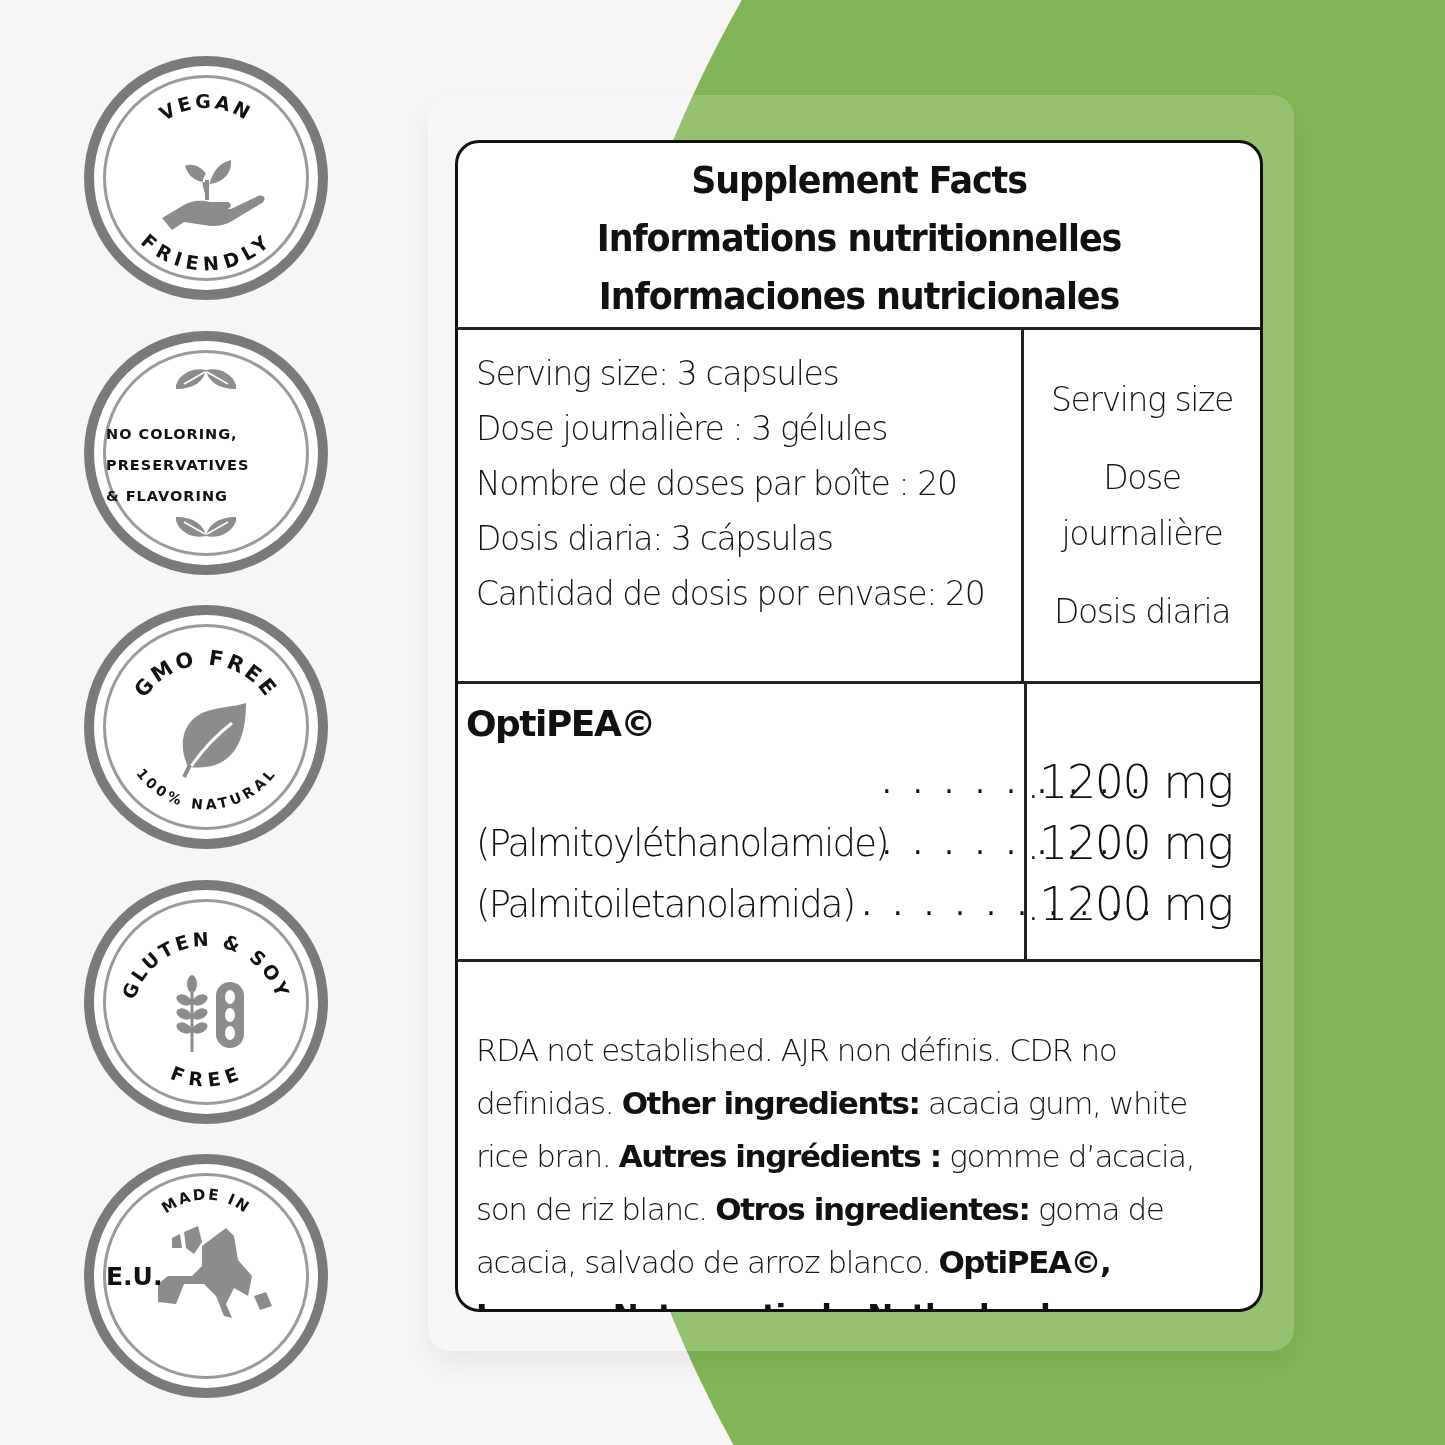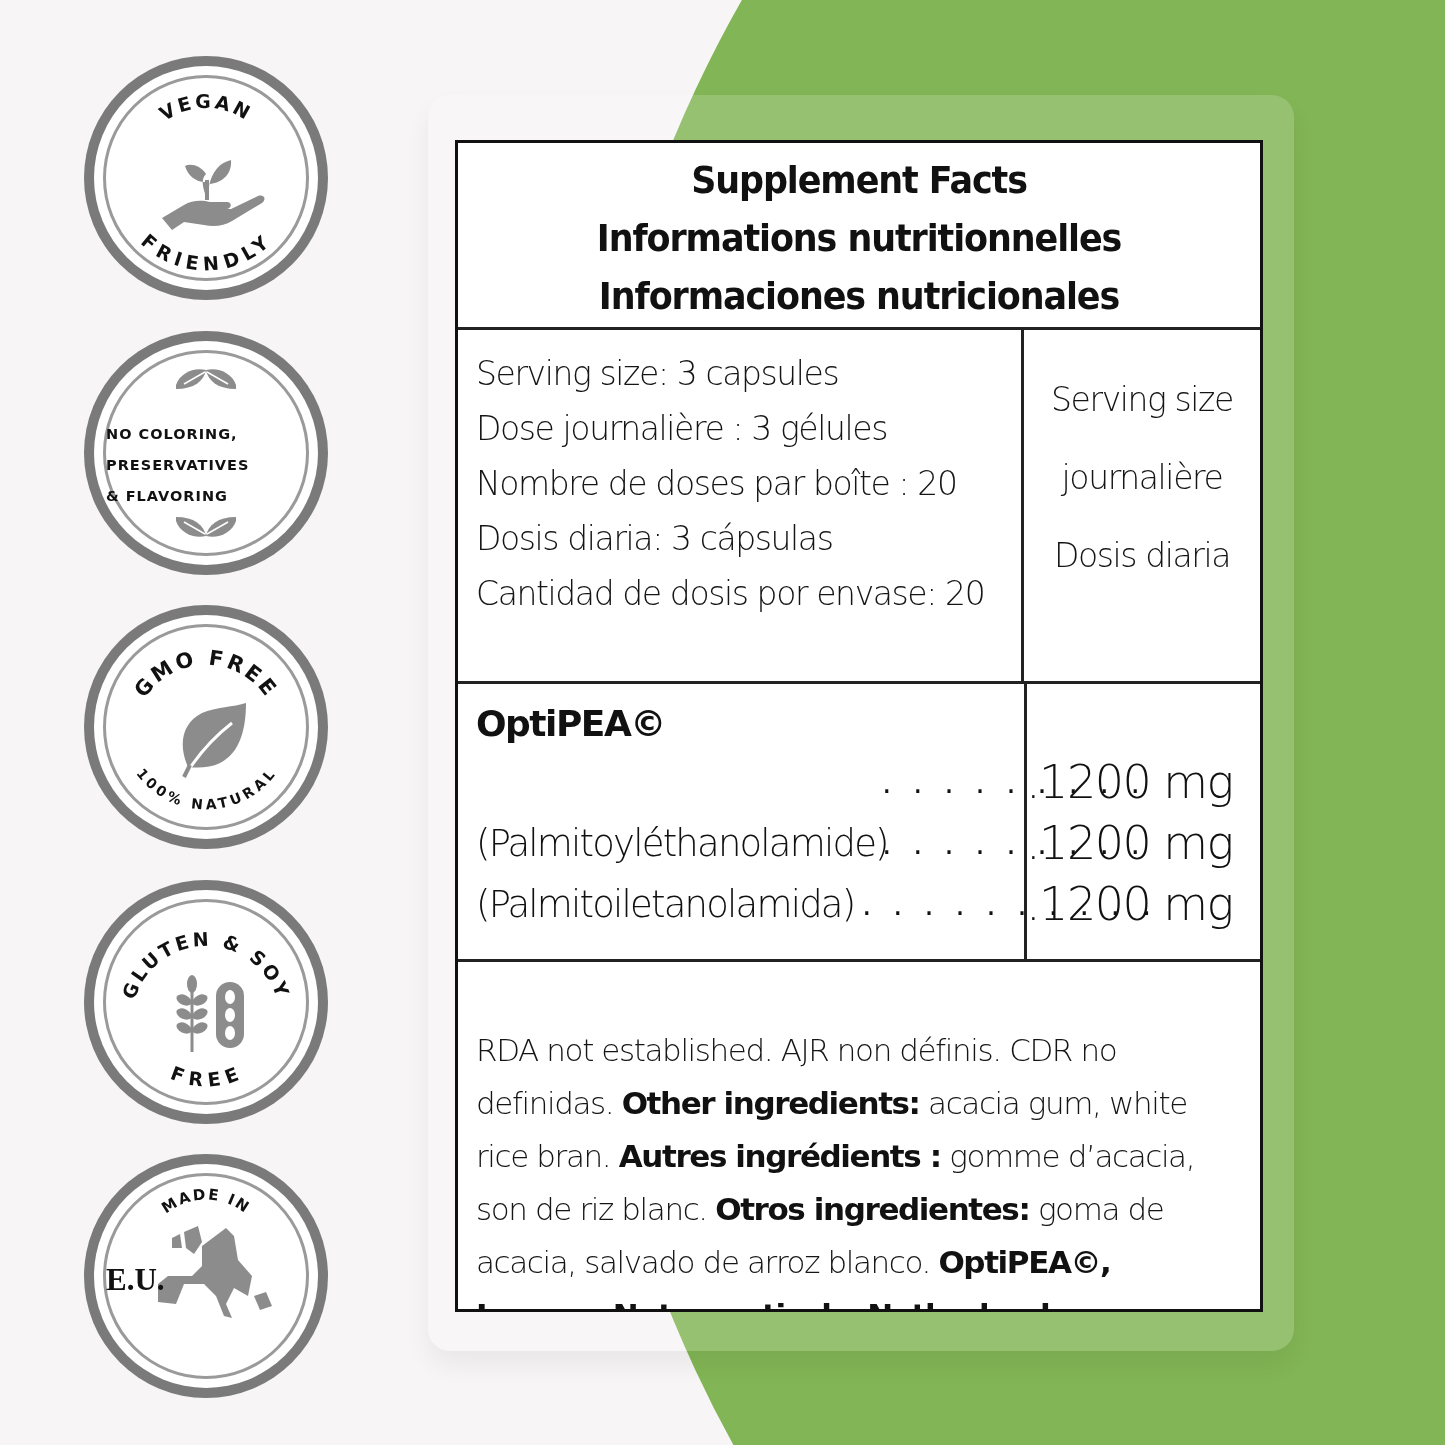--- a/index.html
+++ b/index.html
@@ -30,21 +30,21 @@
     border-radius: 22px;
     background: linear-gradient(90deg, rgba(247,245,246,1) 0%, rgba(247,245,246,1) 28%, rgba(247,245,246,0) 30%);
     opacity: 0;
   }
   .facts {
     position: absolute;
     left: 455px; top: 140px;
     width: 808px; height: 1172px;
     background: #fff;
     border: 3px solid #111;
-    border-radius: 0;
+    border-radius: 24px;
     overflow: hidden;
     font-family: "DejaVu Sans", sans-serif;
   }
   .facts-title {
     height: 187px;
     border-bottom: 3px solid #222;
     text-align: center;
     padding-top: 8px;
   }
   .facts-title div {
@@ -270,21 +270,21 @@
         <path d="M96 70 L120 52 L128 60 L132 84 L146 100 L142 120 L128 112 L120 128 L126 142 L118 140 L110 120 L98 108 L78 108 L70 128 L52 126 L52 108 L62 100 L86 100 L96 90 Z"></path>
         <path d="M148 120 L160 116 L166 130 L154 134 Z"></path>
       </g>
       <defs>
             <path id="arcTop5" d="M 40 70 A 62 62 0 0 1 160 70"></path>
           </defs>
       <text font-family="DejaVu Sans, sans-serif" font-weight="bold" font-size="15" letter-spacing="2" fill="#111">
         <textPath href="#arcTop5" startOffset="50%" text-anchor="middle">MADE IN</textPath>
       </text>
     </svg>
-    <div class="badge-text-center" style="top:86px; font-size:31px;font-family:Liberation Serif, serif;">E.U.</div>
+    <div class="badge-text-center" style="top:86px; font-size:25px;">E.U.</div>
   </div>
     </div>
 </div>
 
 <div class="facts">
   <div class="facts-title">
     <div>Supplement Facts</div>
     <div>Informations nutritionnelles</div>
     <div>Informaciones nutricionales</div>
   </div>
@@ -293,29 +293,30 @@
     <div class="col-left">
       <div class="line">Serving size: 3 capsules</div>
       <div class="line">Dose journalière : 3 gélules</div>
       <div class="line">Nombre de doses par boîte : 20</div>
       <div class="line">Dosis diaria: 3 cápsulas</div>
       <div class="line">Cantidad de dosis por envase: 20</div>
     </div>
     <div class="col-right">
       <div class="line">Serving size</div>
       <div class="gap"></div>
+      <div class="line">Dose</div>
       <div class="line">journalière</div>
       <div class="gap"></div>
       <div class="line">Dosis diaria</div>
     </div>
   </div>
 
   <div class="ingredient" style="border-bottom:3px solid #222;">
     <div class="col-rule"></div>
-    <div style="padding:12px 0 0 18px;">
+    <div style="padding:12px 0 0 8px;">
       <div class="ing-name">OptiPEA©</div>
     </div>
     <div class="ing-row">
       <span class="ing-dots" style="left:424px;">. . . . . . . . .</span>
       <span class="ing-amount">.1200 mg</span>
     </div>
     <div class="ing-row">
       <span class="ing-label">(Palmitoyléthanolamide)</span>
       <span class="ing-dots" style="left:424px;">. . . . . . . . .</span>
       <span class="ing-amount">.1200 mg</span>

